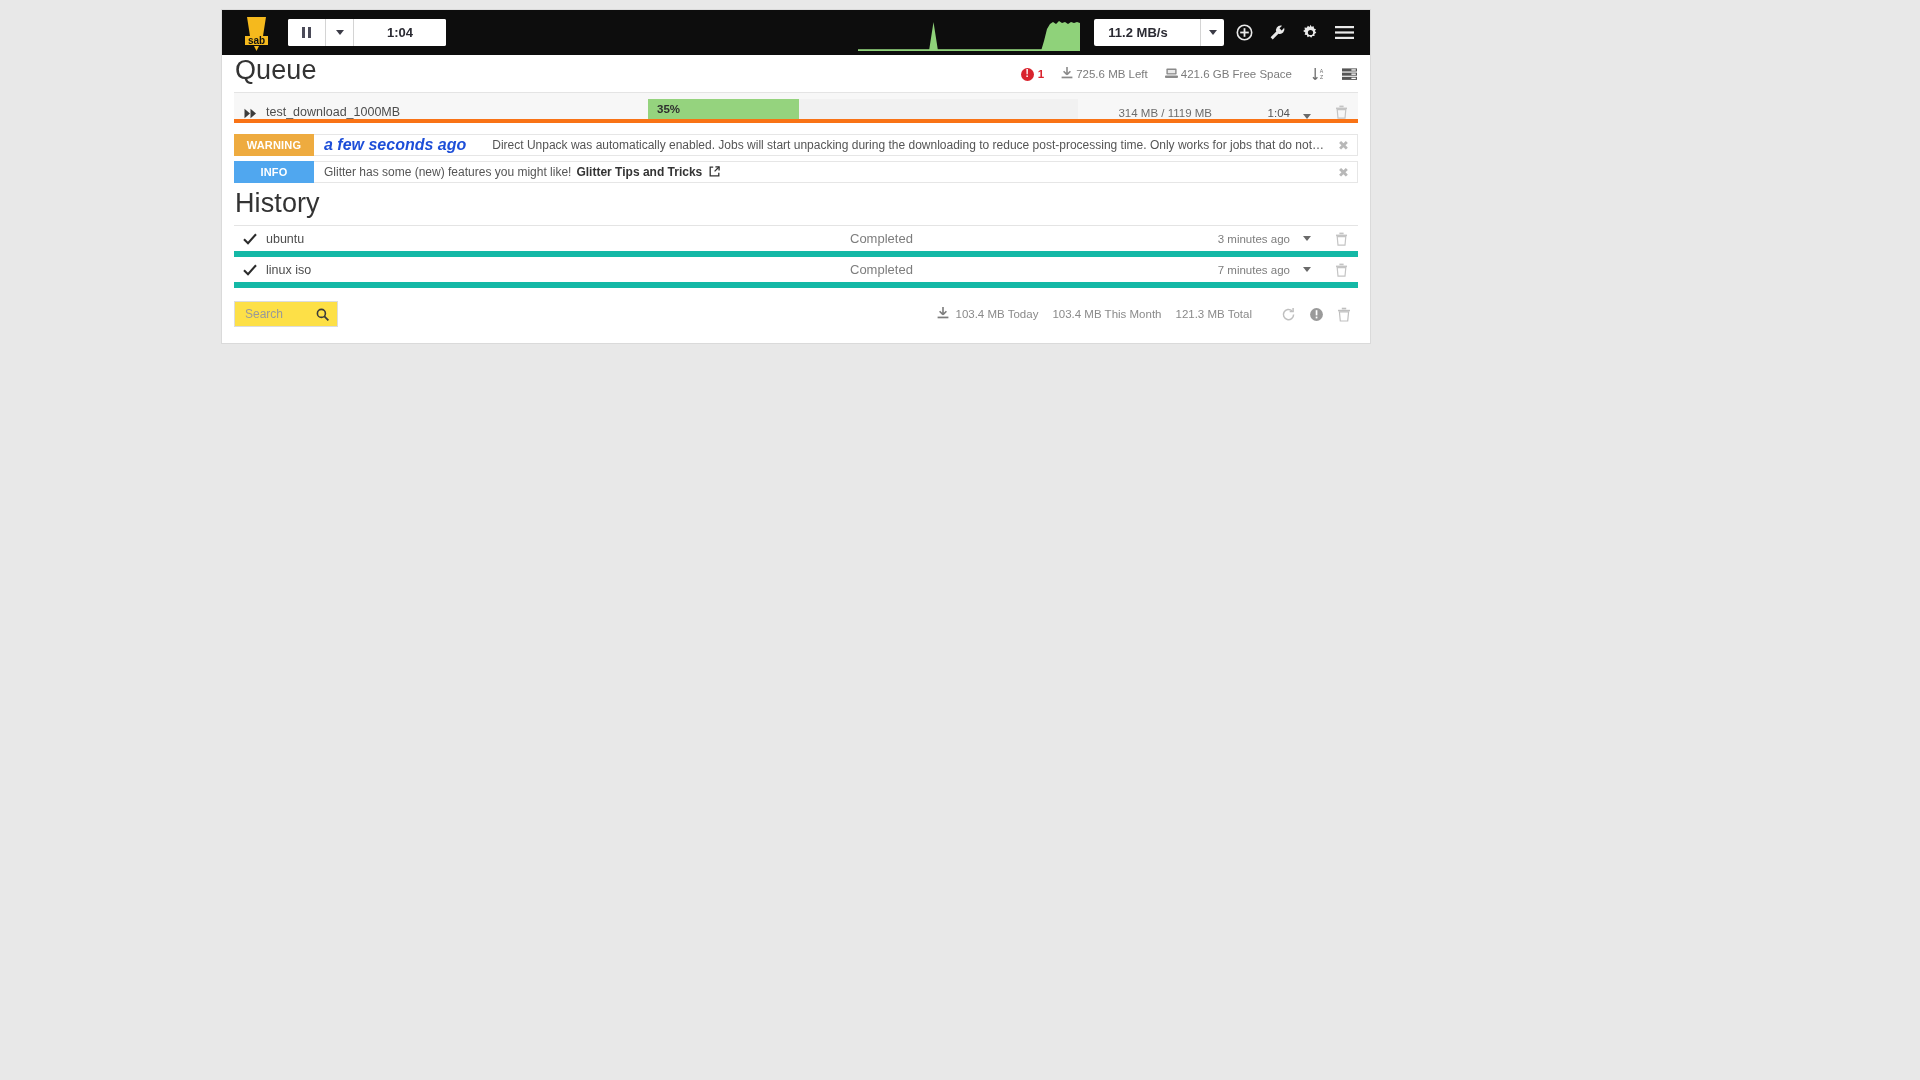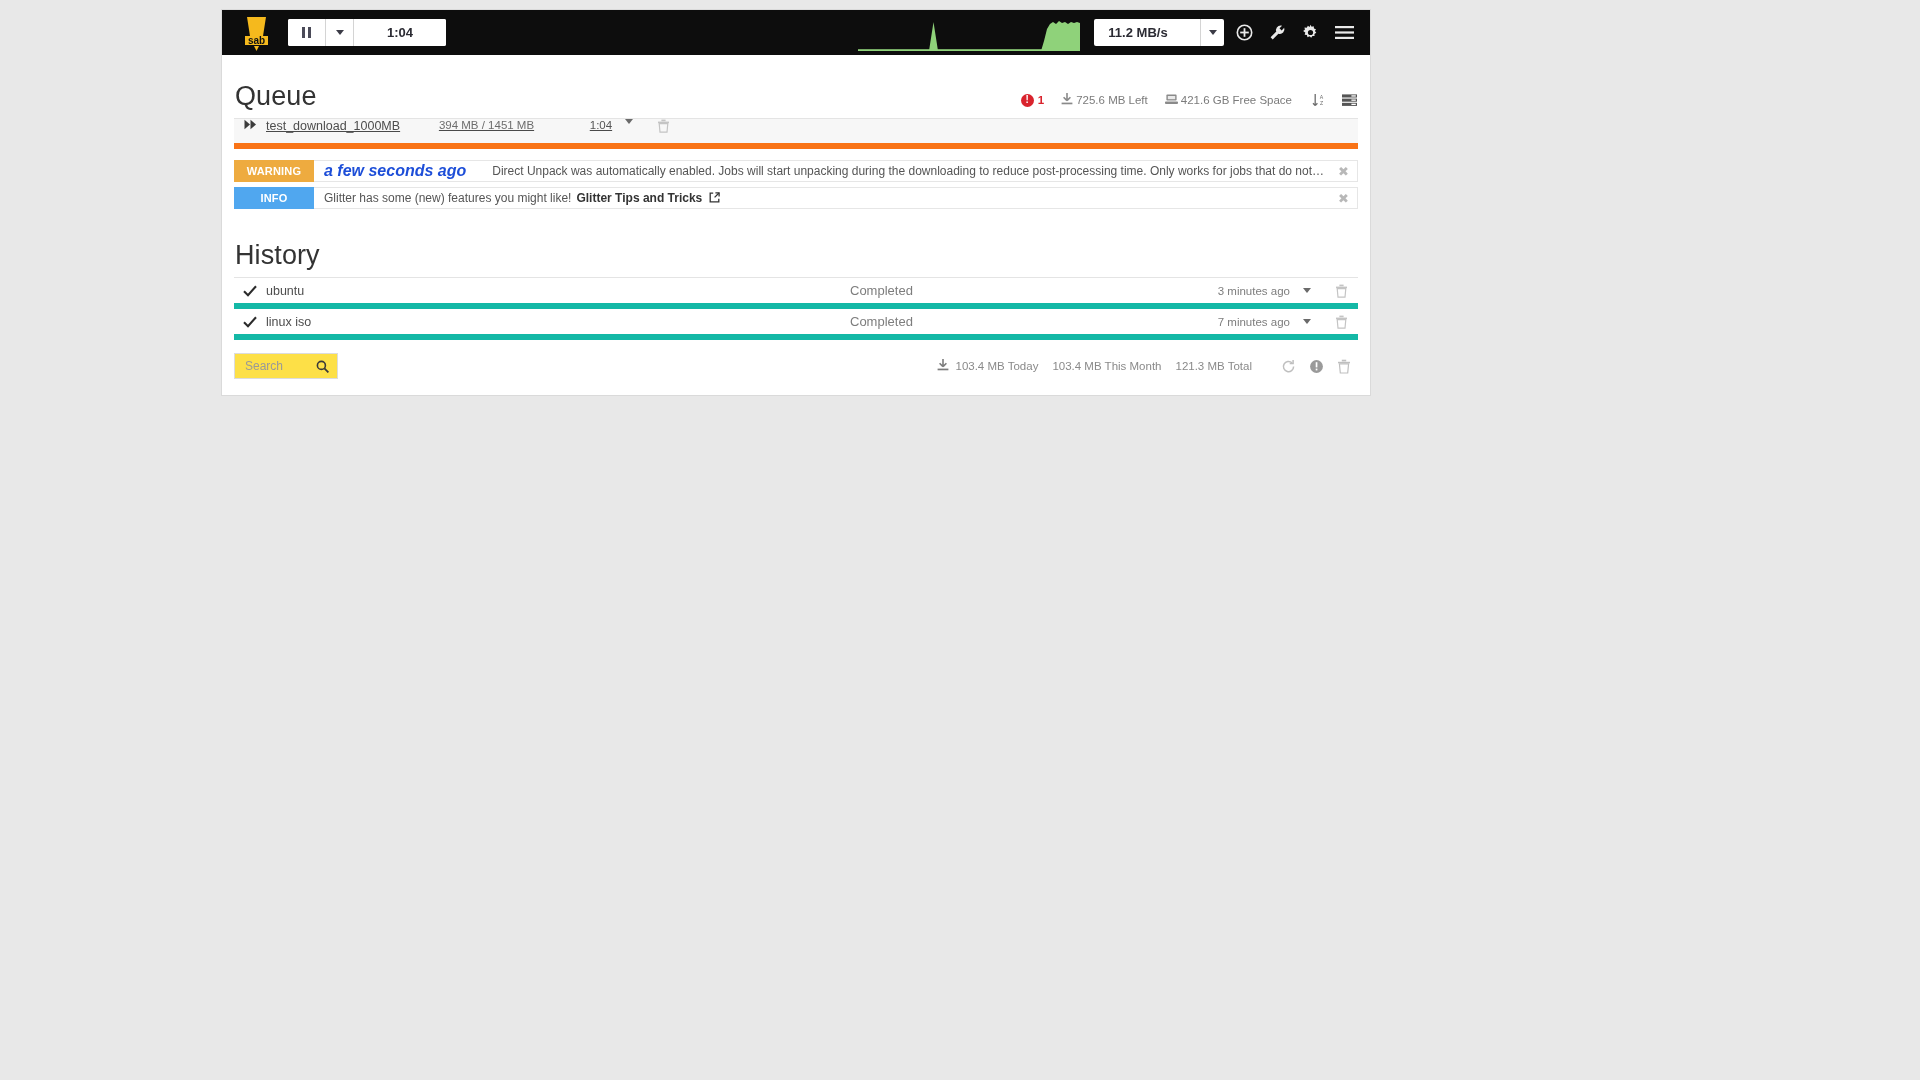--- a/index.html
+++ b/index.html
@@ -106,21 +106,21 @@
 
   .nav-icons { display: flex; align-items: center; gap: 16px; padding-right: 6px; }
   .nav-icons .nico { cursor: pointer; display: flex; align-items: center; }
   .nav-icons svg { display: block; }
 
   
   .panel { padding: 0 12px 0 12px; background: #fff; }
 
   .section-head {
     display: flex; align-items: flex-end;
-    padding: 28px 1px 8px 1px;
+    padding: 2px 1px 8px 1px;
   }
   .section-title {
     font-size: 27px; color: #333; font-weight: normal;
     line-height: 1; letter-spacing: 0.1px;
   }
   .head-right {
     margin-left: auto;
     display: flex; align-items: center; gap: 0;
     padding-bottom: 3px;
   }
@@ -141,25 +141,25 @@
     line-height: 1;
   }
   .err-count { font-size: 11.5px; color: #d9232d; font-weight: bold; }
   .head-icons { display: flex; align-items: center; gap: 16px; margin-left: 20px; }
   .head-icons .hico { cursor: pointer; display: flex; align-items: center; }
 
   .table { border-top: 1px solid #e4e4e4; }
 
   
   .qrow {
-    display: flex; align-items: flex-start;
+    display: flex; align-items: flex-end;
     height: 30px;
     background: #f7f7f7;
-    border-bottom: 6px solid #f97316;
-    font-size: 12.5px; color: #4a4a4a; text-decoration: underline;
+    border-bottom: 4px solid #f97316;
+    font-size: 12.5px; color: #4a4a4a;
   }
   .qrow .q-icon {
     width: 26px; display: flex; align-items: center; justify-content: center;
     cursor: pointer; padding-left: 6px;
   }
   .qrow .q-name { padding-left: 6px; color: #4d4d4d; font-size: 12.5px; }
   .qbar-cell {
     margin-left: auto;
     width: 430px; height: 20px;
     background: #f1f1f1;
@@ -405,22 +405,26 @@
     <div class="table">
       <div class="qrow">
         <span class="q-icon">
           <svg width="13" height="11" viewBox="0 0 13 11" aria-hidden="true">
             <polygon points="0.5,0.8 6,5.5 0.5,10.2" fill="#3c3c3c"></polygon>
             <polygon points="6.5,0.8 12,5.5 6.5,10.2" fill="#3c3c3c"></polygon>
           </svg>
         </span>
         <span class="q-name">test_download_1000MB</span>
 
-
-        <span class="q-size">394 MB / 1451 MB</span>
+        <span class="qbar-cell">
+          <span class="qbar-fill" style="width: 35%;"></span>
+          <span class="qbar-label">35%</span>
+        </span>
+
+        <span class="q-size">314 MB / 1119 MB</span>
         <span class="q-eta">1:04</span>
         <span class="q-caret">
           <span class="caret-down" style="border-top-color:#6a6a6a"></span>
         </span>
         <span class="q-trash">
           <svg width="13" height="14" viewBox="0 0 13 14" aria-hidden="true">
             <rect x="1" y="2.6" width="11" height="1.5" fill="#c4c4c4"></rect>
             <rect x="4.4" y="0.6" width="4.2" height="1.6" fill="#c4c4c4"></rect>
             <path d="M2.2 4.6h8.6l-.8 8.6H3z" fill="none" stroke="#c4c4c4" stroke-width="1.2"></path>
           </svg>

